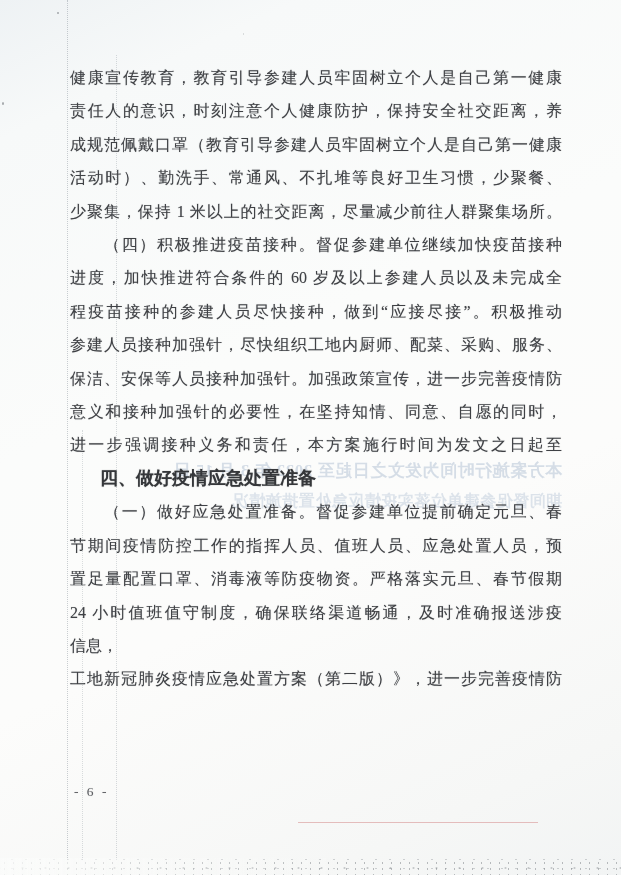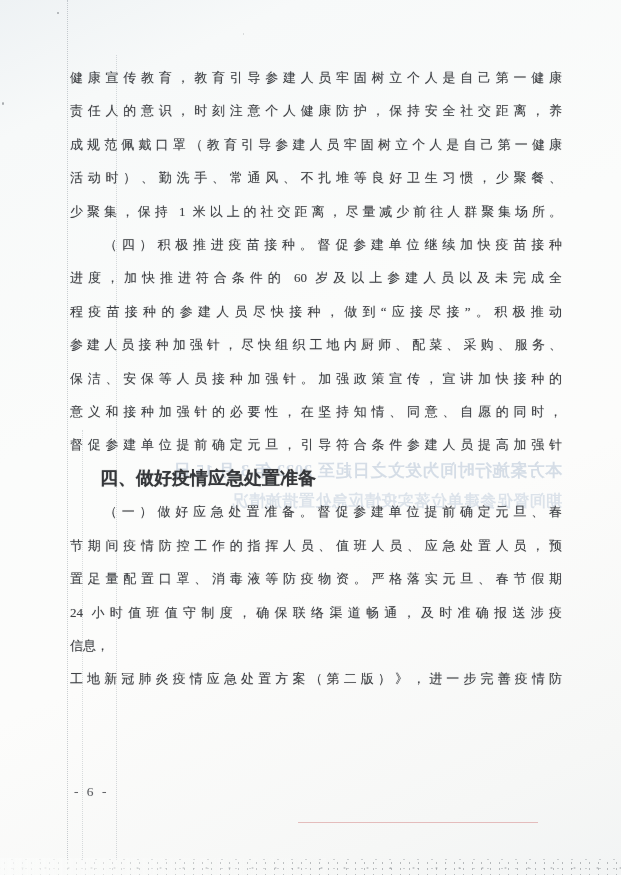--- a/index.html
+++ b/index.html
@@ -50,21 +50,21 @@
     font-weight:700;
   }
   .bleed.b1{left:178px;top:459px;width:384px;opacity:.80;}
   .bleed.b2{left:244px;top:491px;width:318px;opacity:.65;font-size:16px;}
   
   .textblock{
     position:absolute;left:70px;top:61px;width:492px;
   }
   .line{
     line-height:33.4px;
-    font-size:13px;
+    font-size:16px;
     color:#3f4145;
     text-shadow:0 0 1px rgba(63,65,69,.35);
     letter-spacing:0;
     white-space:normal;
   }
   .line.full{text-align:justify;text-align-last:justify;}
   .line.indent{text-indent:34px;font-family:Liberation Serif, serif;}
   .line.heading{
     font-weight:700;
     font-size:18px;
@@ -99,23 +99,23 @@
   <div class="textblock">
       <div class="line full">健康宣传教育，教育引导参建人员牢固树立个人是自己第一健康</div>
       <div class="line full">责任人的意识，时刻注意个人健康防护，保持安全社交距离，养</div>
       <div class="line full">成规范佩戴口罩（教育引导参建人员牢固树立个人是自己第一健康</div>
       <div class="line full">活动时）、勤洗手、常通风、不扎堆等良好卫生习惯，少聚餐、</div>
       <div class="line full">少聚集，保持 1 米以上的社交距离，尽量减少前往人群聚集场所。</div>
       <div class="line indent full">（四）积极推进疫苗接种。督促参建单位继续加快疫苗接种</div>
       <div class="line full">进度，加快推进符合条件的 60 岁及以上参建人员以及未完成全</div>
       <div class="line full">程疫苗接种的参建人员尽快接种，做到“应接尽接”。积极推动</div>
       <div class="line full">参建人员接种加强针，尽快组织工地内厨师、配菜、采购、服务、</div>
-      <div class="line full">保洁、安保等人员接种加强针。加强政策宣传，宣讲加快接种的</div>
+      <div class="line full">保洁、安保等人员接种加强针。加强政策宣传，进一步完善疫情防</div>
       <div class="line full">意义和接种加强针的必要性，在坚持知情、同意、自愿的同时，</div>
-      <div class="line full">督促参建单位提前确定元旦，引导符合条件参建人员提高加强针</div>
+      <div class="line full">进一步强调接种义务和责任，本方案施行时间为发文之日起至</div>
       <div class="line heading">四、做好疫情应急处置准备</div>
       <div class="line indent full">（一）做好应急处置准备。督促参建单位提前确定元旦、春</div>
       <div class="line full">节期间疫情防控工作的指挥人员、值班人员、应急处置人员，预</div>
       <div class="line full">置足量配置口罩、消毒液等防疫物资。严格落实元旦、春节假期</div>
       <div class="line full">24 小时值班值守制度，确保联络渠道畅通，及时准确报送涉疫</div>
       <div class="line plain">信息，</div>
       <div class="line full">工地新冠肺炎疫情应急处置方案（第二版）》，进一步完善疫情防</div>
     </div>
 
   <div class="page-number">- 6 -</div>

